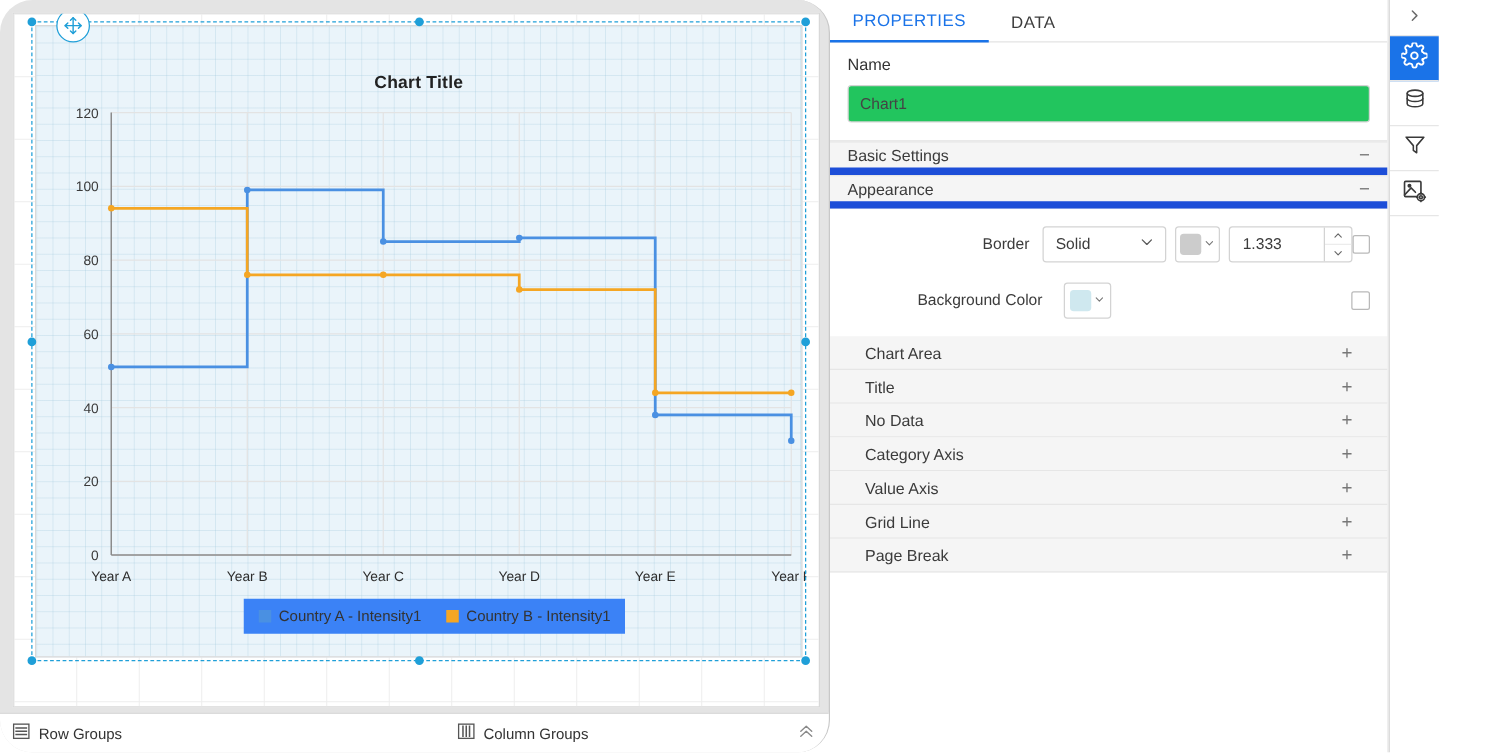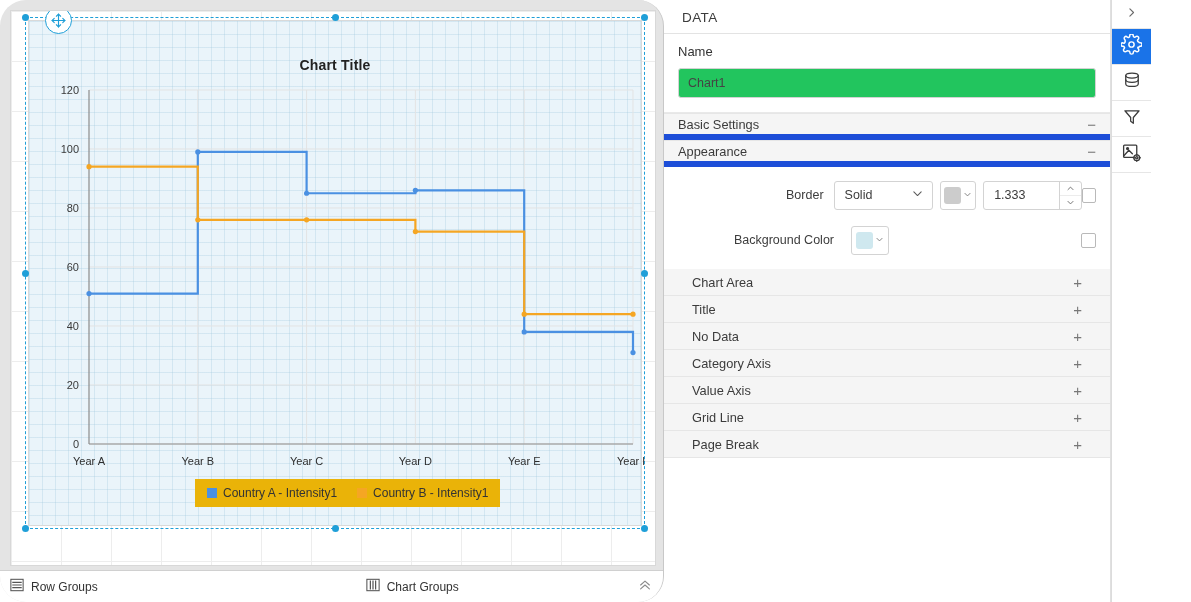--- a/index.html
+++ b/index.html
@@ -87,21 +87,21 @@
     text-align: center;
     font-size: 14px; font-weight: bold;
     color: #222;
     letter-spacing: .2px;
   }
   .plot-svg { position: absolute; left: 0; top: 0; }
 
   .legend-box {
     position: absolute;
     left: 170px; top: 462px;
-    background: #eab308;
+    background: #3b82f6;
     padding: 7px 12px;
     display: flex; gap: 20px; align-items: center;
     font-size: 12px; color: #333;
   }
   .legend-entry { display: flex; align-items: center; gap: 6px; }
   .legend-swatch { width: 10px; height: 10px; display: inline-block; }
 
   
   .groups-bar {
     position: absolute;
@@ -375,35 +375,36 @@
       </div>
       <div class="group-entry grp-col">
         <span>
           <svg width="14" height="14" viewBox="0 0 16 16">
             <rect x="1" y="1.5" width="14" height="13" fill="none" stroke="#555" stroke-width="1.2"></rect>
             <line x1="5" y1="2.8" x2="5" y2="13.2" stroke="#555" stroke-width="1.4"></line>
             <line x1="8" y1="2.8" x2="8" y2="13.2" stroke="#555" stroke-width="1.4"></line>
             <line x1="11" y1="2.8" x2="11" y2="13.2" stroke="#555" stroke-width="1.4"></line>
           </svg>
         </span>
-        <span>Chart Groups</span>
+        <span>Column Groups</span>
       </div>
       <div class="groups-collapse">
         <svg width="14" height="14" viewBox="0 0 16 16" fill="none" stroke="#8a8a8a" stroke-width="1.3" stroke-linecap="round" stroke-linejoin="round">
           <polyline points="3,8 8,3.5 13,8"></polyline>
             <polyline points="3,12.5 8,8 13,12.5"></polyline>
         </svg>
       </div>
     </div>
   </div>
 
   <div class="props">
     <div class="props-main">
 
       <div class="tabs">
+        <div class="tab active">PROPERTIES</div>
         <div class="tab">DATA</div>
       </div>
 
       <div class="name-block">
         <div class="name-label">Name</div>
         <input class="name-input" value="Chart1" style="">
       </div>
 
       <div class="sect-header">
         <span>Basic Settings</span>

